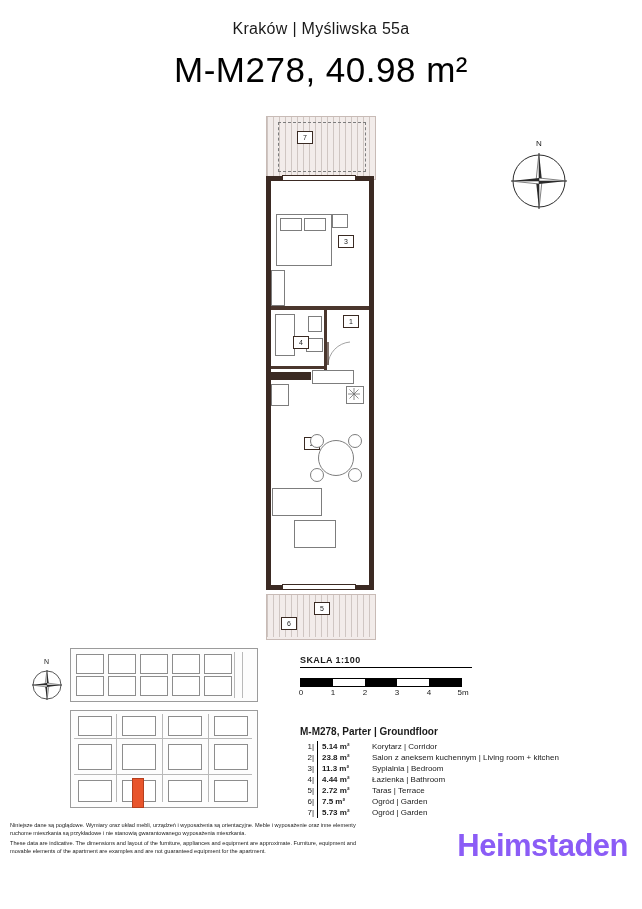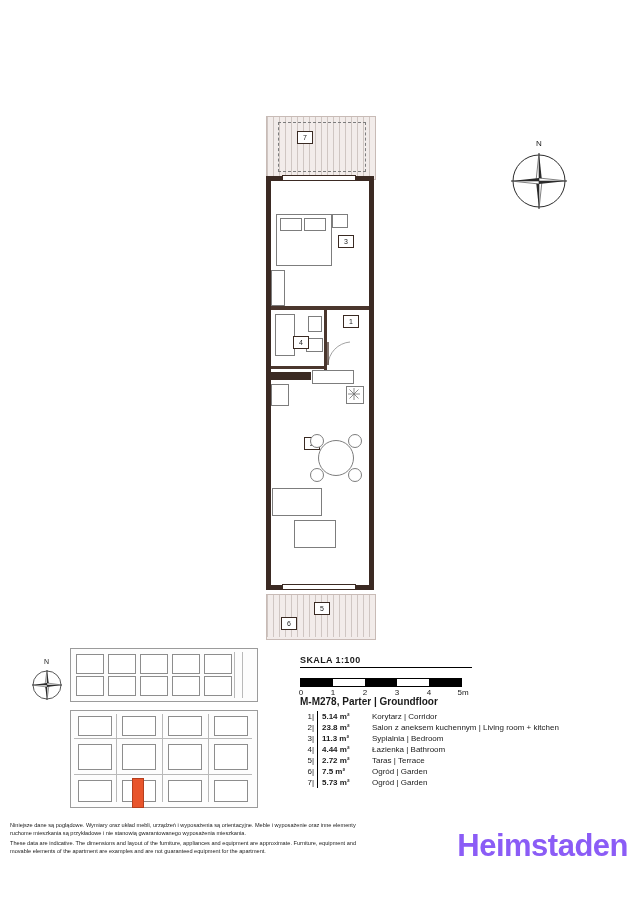--- a/index.html
+++ b/index.html
@@ -142,20 +142,21 @@
   .legend {
     position: absolute;
     left: 300px;
     top: 696px;
     width: 300px;
   }
   .legend-title {
     font-size: 10px;
     font-weight: bold;
     margin-bottom: 4px;
+    margin-top: 30px;
   }
   .legend table {
     border-collapse: collapse;
     font-size: 8px;
   }
   .legend td {
     padding: 0 0 0 0;
     line-height: 11px;
     vertical-align: top;
     white-space: nowrap;
@@ -234,20 +235,22 @@
     color: #8b5cf6;
     letter-spacing: -0.5px;
     font-family: "Liberation Sans", sans-serif;
   }
 </style>
 </head>
 <body>
 
 <div class="page">
 
+  <div class="subtitle">Kraków | Myśliwska 55a</div>
+  <div class="title">M-M278, 40.98 m²</div>
 
   <div class="compass">
     <span class="nlabel">N</span>
     <svg width="62" height="62" viewBox="0 0 62 62">
       <circle cx="31" cy="31" r="26" fill="none" stroke="#2b2b2b" stroke-width="1"></circle>
       <polygon points="31,3 34,31 31,31" fill="#2b2b2b"></polygon>
       <polygon points="31,3 28,31 31,31" fill="#ffffff" stroke="#2b2b2b" stroke-width="0.6"></polygon>
       <polygon points="31,59 34,31 31,31" fill="#ffffff" stroke="#2b2b2b" stroke-width="0.6"></polygon>
       <polygon points="31,59 28,31 31,31" fill="#2b2b2b"></polygon>
       <polygon points="3,31 31,28 31,31" fill="#2b2b2b"></polygon>

